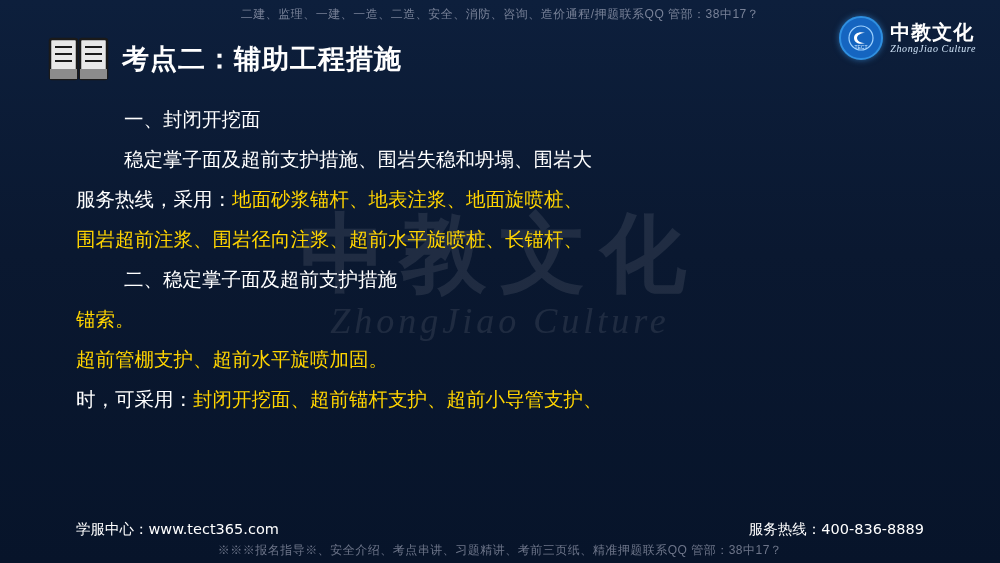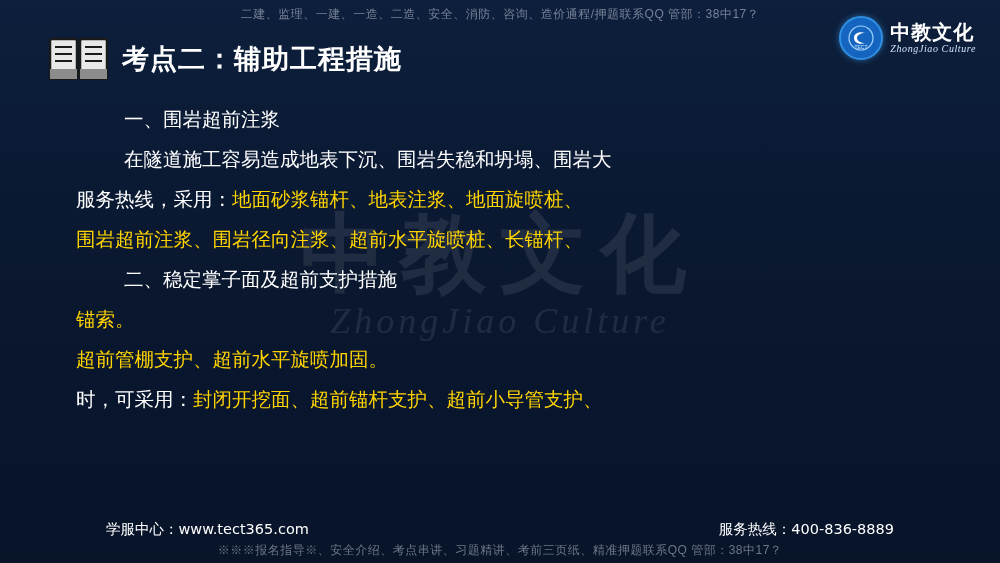--- a/index.html
+++ b/index.html
@@ -139,21 +139,21 @@
   .hl { color: #ffd400; }
 
   
   .footer {
     position: absolute;
     left: 0;
     bottom: 24px;
     width: 100%;
     display: flex;
     justify-content: space-between;
-    padding: 0 106px;
+    padding: 0 76px;
     box-sizing: border-box;
     color: #ffffff;
     font-size: 14.5px;
     font-family: "DejaVu Sans", sans-serif;
   }
   .footer span { white-space: nowrap; }
 </style>
 </head>
 <body>
 
@@ -192,22 +192,22 @@
         <line x1="37" y1="18" x2="54" y2="18" stroke="#1a1a1a" stroke-width="2"></line>
         <line x1="37" y1="25" x2="54" y2="25" stroke="#1a1a1a" stroke-width="2"></line>
         <rect x="2" y="33" width="27" height="10" fill="#8c8c8c"></rect>
         <rect x="32" y="33" width="27" height="10" fill="#8c8c8c"></rect>
       </svg>
     </span>
     <div class="title-text">考点二：辅助工程措施</div>
   </div>
 
   <div class="body">
-      <div class="p indent-1"><span>一、围岩超前注浆</span></div>
-      <div class="p indent-2"><span>在隧道施工容易造成地表下沉、围岩失稳和坍塌、围岩大</span></div>
+      <div class="p indent-1"><span>一、封闭开挖面</span></div>
+      <div class="p indent-2"><span>稳定掌子面及超前支护措施、围岩失稳和坍塌、围岩大</span></div>
       <div class="p"><span>服务热线，采用：</span><span class="hl">地面砂浆锚杆、地表注浆、地面旋喷桩、</span></div>
       <div class="p"><span class="hl">围岩超前注浆、围岩径向注浆、超前水平旋喷桩、长锚杆、</span></div>
       <div class="p indent-1"><span>二、稳定掌子面及超前支护措施</span></div>
       <div class="p"><span class="hl">锚索。</span></div>
       <div class="p"><span class="hl">超前管棚支护、超前水平旋喷加固。</span></div>
       <div class="p"><span>时，可采用：</span><span class="hl">封闭开挖面、超前锚杆支护、超前小导管支护、</span></div>
     </div>
 
   <div class="footer">
     <span>学服中心：www.tect365.com</span>

